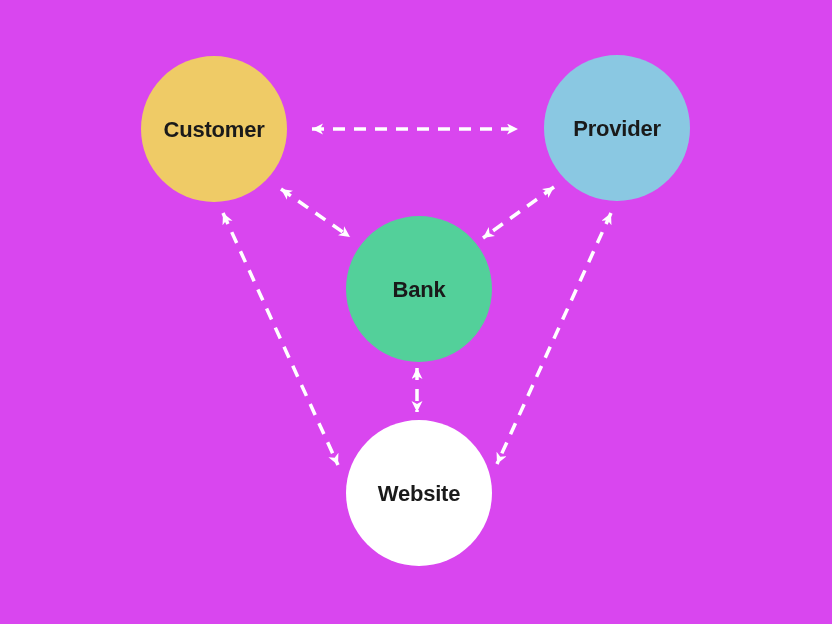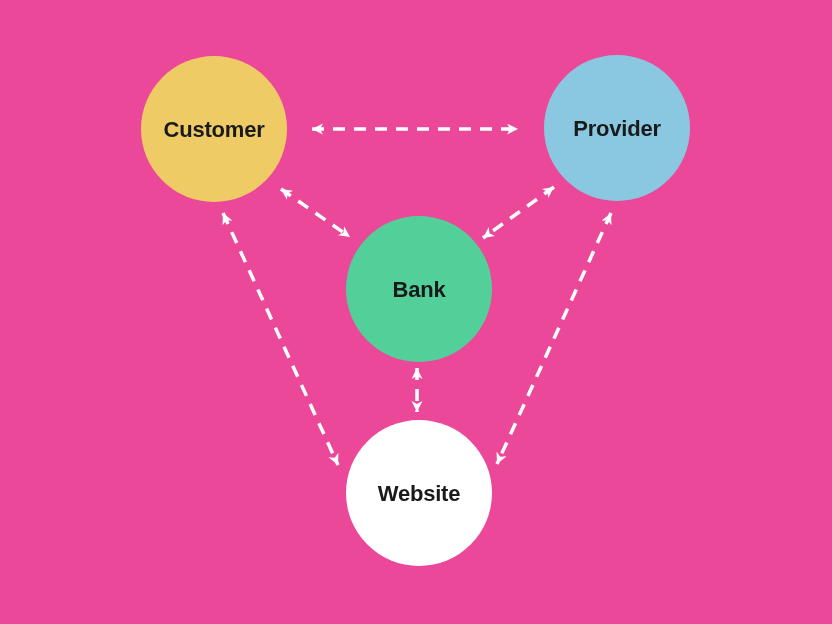--- a/index.html
+++ b/index.html
@@ -5,21 +5,21 @@
   html, body {
     margin: 0;
     padding: 0;
     background: #000000;
   }
   .canvas {
     position: relative;
     width: 832px;
     height: 624px;
     overflow: hidden;
-    background: #ec4899;
+    background: #d946ef;
   }
   svg {
     display: block;
   }
   .node-label {
     font-family: "Liberation Sans", sans-serif;
     font-weight: 700;
     font-size: 22px;
     letter-spacing: -0.2px;
   }

